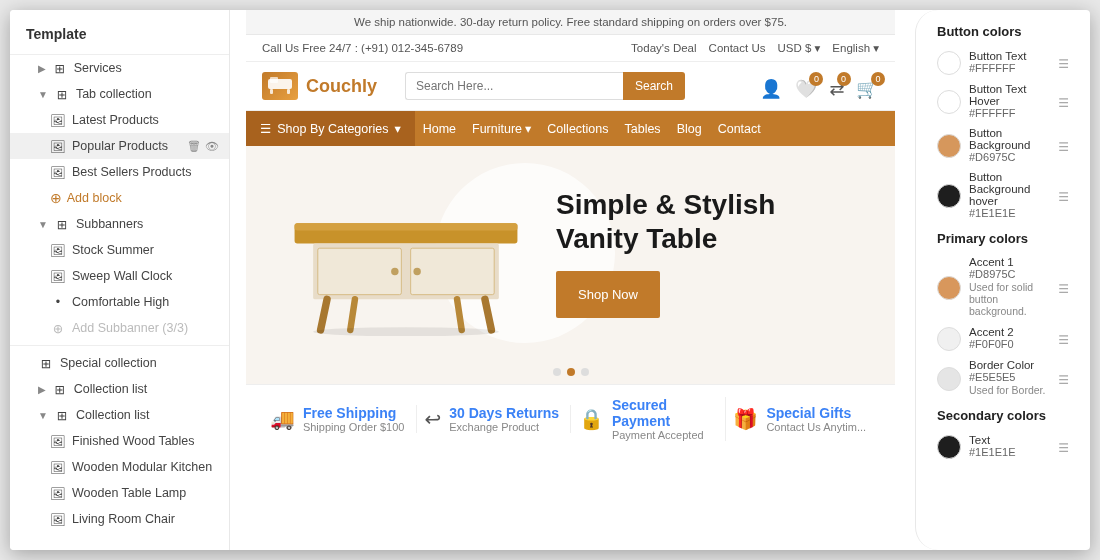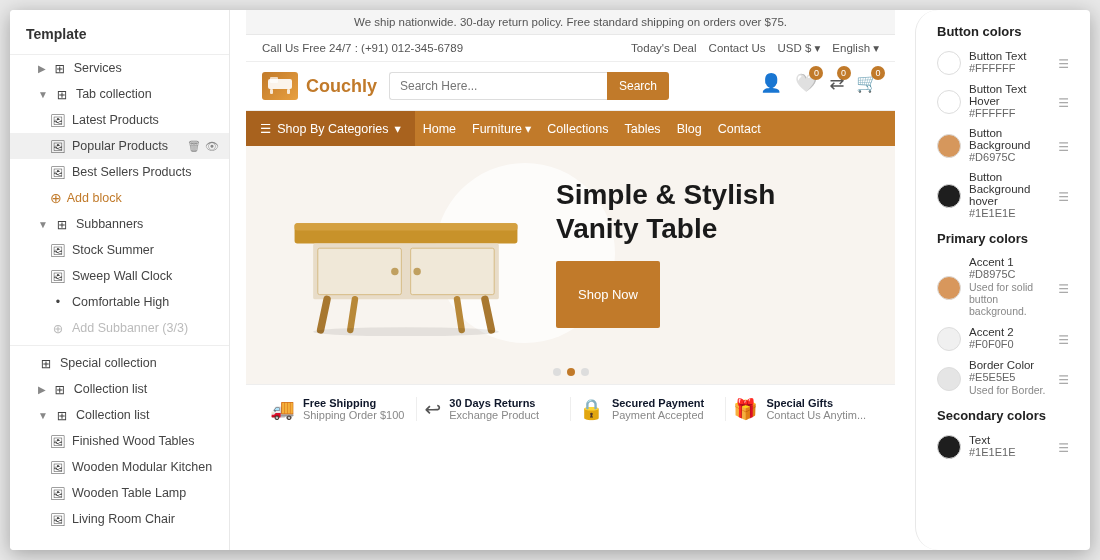--- a/index.html
+++ b/index.html
@@ -40,21 +40,21 @@
     
     .announcement-bar { background: #f5f5f5; text-align: center; padding: 6px; font-size: 11.5px; color: #555; border-bottom: 1px solid #e8e8e8; }
 
     
     .header-top { display: flex; align-items: center; justify-content: space-between; padding: 6px 16px; font-size: 11.5px; color: #555; border-bottom: 1px solid #eee; background: #fff; }
     .header-top .contact-info { font-weight: 500; }
     .header-top .header-links { display: flex; gap: 12px; align-items: center; justify-content: space-between; }
     .header-top .header-links span { cursor: pointer; }
 
     
-    .main-header { display: flex; align-items: flex-start; padding: 10px 16px; gap: 12px; background: #fff; border-bottom: 1px solid #eee; }
+    .main-header { display: flex; align-items: flex-end; padding: 10px 16px; gap: 28px; background: #fff; border-bottom: 1px solid #eee; }
     .logo { display: flex; align-items: center; gap: 8px; font-size: 18px; font-weight: 700; color: #c17a2a; }
     .logo-icon { width: 36px; height: 28px; background: linear-gradient(135deg, #c17a2a, #e8a040); border-radius: 3px; display: flex; align-items: center; justify-content: center; color: white; font-size: 14px; }
     .search-container { flex: 1; display: flex; max-width: 280px; }
     .search-input { flex: 1; border: 1px solid #ddd; border-right: none; padding: 6px 10px; font-size: 12px; border-radius: 3px 0 0 3px; outline: none; color: #999; }
     .search-btn { background: #c17a2a; color: white; border: none; padding: 6px 12px; font-size: 12px; cursor: pointer; border-radius: 0 3px 3px 0; }
     .header-icons { display: flex; align-items: center; gap: 12px; margin-left: auto; }
     .header-icon { position: relative; cursor: pointer; color: #555; font-size: 18px; }
     .badge { position: absolute; top: -6px; right: -6px; background: #c17a2a; color: white; border-radius: 50%; width: 14px; height: 14px; font-size: 9px; display: flex; align-items: center; justify-content: center; }
 
     
@@ -63,31 +63,31 @@
     .nav-item { color: white; padding: 10px 8px; font-size: 12.5px; cursor: pointer; display: flex; align-items: center; gap: 3px; }
 
     
     .hero { background: #f8f4ef; display: flex; align-items: center; justify-content: space-between; padding: 20px 30px; min-height: 210px; position: relative; overflow: hidden; }
     .hero-circle { position: absolute; right: 280px; top: 50%; transform: translateY(-50%); width: 180px; height: 180px; background: rgba(255,255,255,0.7); border-radius: 50%; }
     .hero-product { position: relative; z-index: 2; }
     .hero-table-svg { width: 260px; height: 170px; }
     .hero-text { flex: 1; padding-left: 20px; z-index: 2; }
     .hero-subtitle { font-size: 13px; color: #c17a2a; font-weight: 500; margin-bottom: 8px; }
     .hero-title { font-size: 28px; font-weight: 700; color: #1a1a1a; line-height: 1.2; margin-bottom: 16px; }
-    .hero-btn { background: #c17a2a; color: white; border: none; padding: 26px 22px; font-size: 13px; cursor: pointer; border-radius: 2px; font-weight: 500; }
+    .hero-btn { background: #c17a2a; color: white; border: none; padding: 16px 22px; font-size: 13px; cursor: pointer; border-radius: 2px; font-weight: 500; }
     .hero-dots { display: flex; gap: 6px; justify-content: center; padding: 8px 0; background: #f8f4ef; }
     .hero-dot { width: 8px; height: 8px; border-radius: 50%; background: #ddd; }
     .hero-dot.active { background: #c17a2a; }
 
     
     .features-bar { display: flex; align-items: center; background: #fff; border-top: 1px solid #eee; padding: 12px 16px; gap: 0; }
     .feature-item { flex: 1; display: flex; align-items: center; gap: 8px; padding: 0 8px; border-right: 1px solid #eee; }
     .feature-item:last-child { border-right: none; }
     .feature-icon { font-size: 20px; color: #555; flex-shrink: 0; }
-    .feature-text .f-title { font-size: 11px; font-weight: 600; color: #0f172a; }
+    .feature-text .f-title { font-size: 14px; font-weight: 600; color: #3b82f6; }
     .feature-text .f-sub { font-size: 11px; color: #888; }
 
     
     ::-webkit-scrollbar { width: 4px; }
     ::-webkit-scrollbar-track { background: #f1f1f1; }
     ::-webkit-scrollbar-thumb { background: #ccc; border-radius: 2px; }
   </style>
 </head>
 <body>
 

